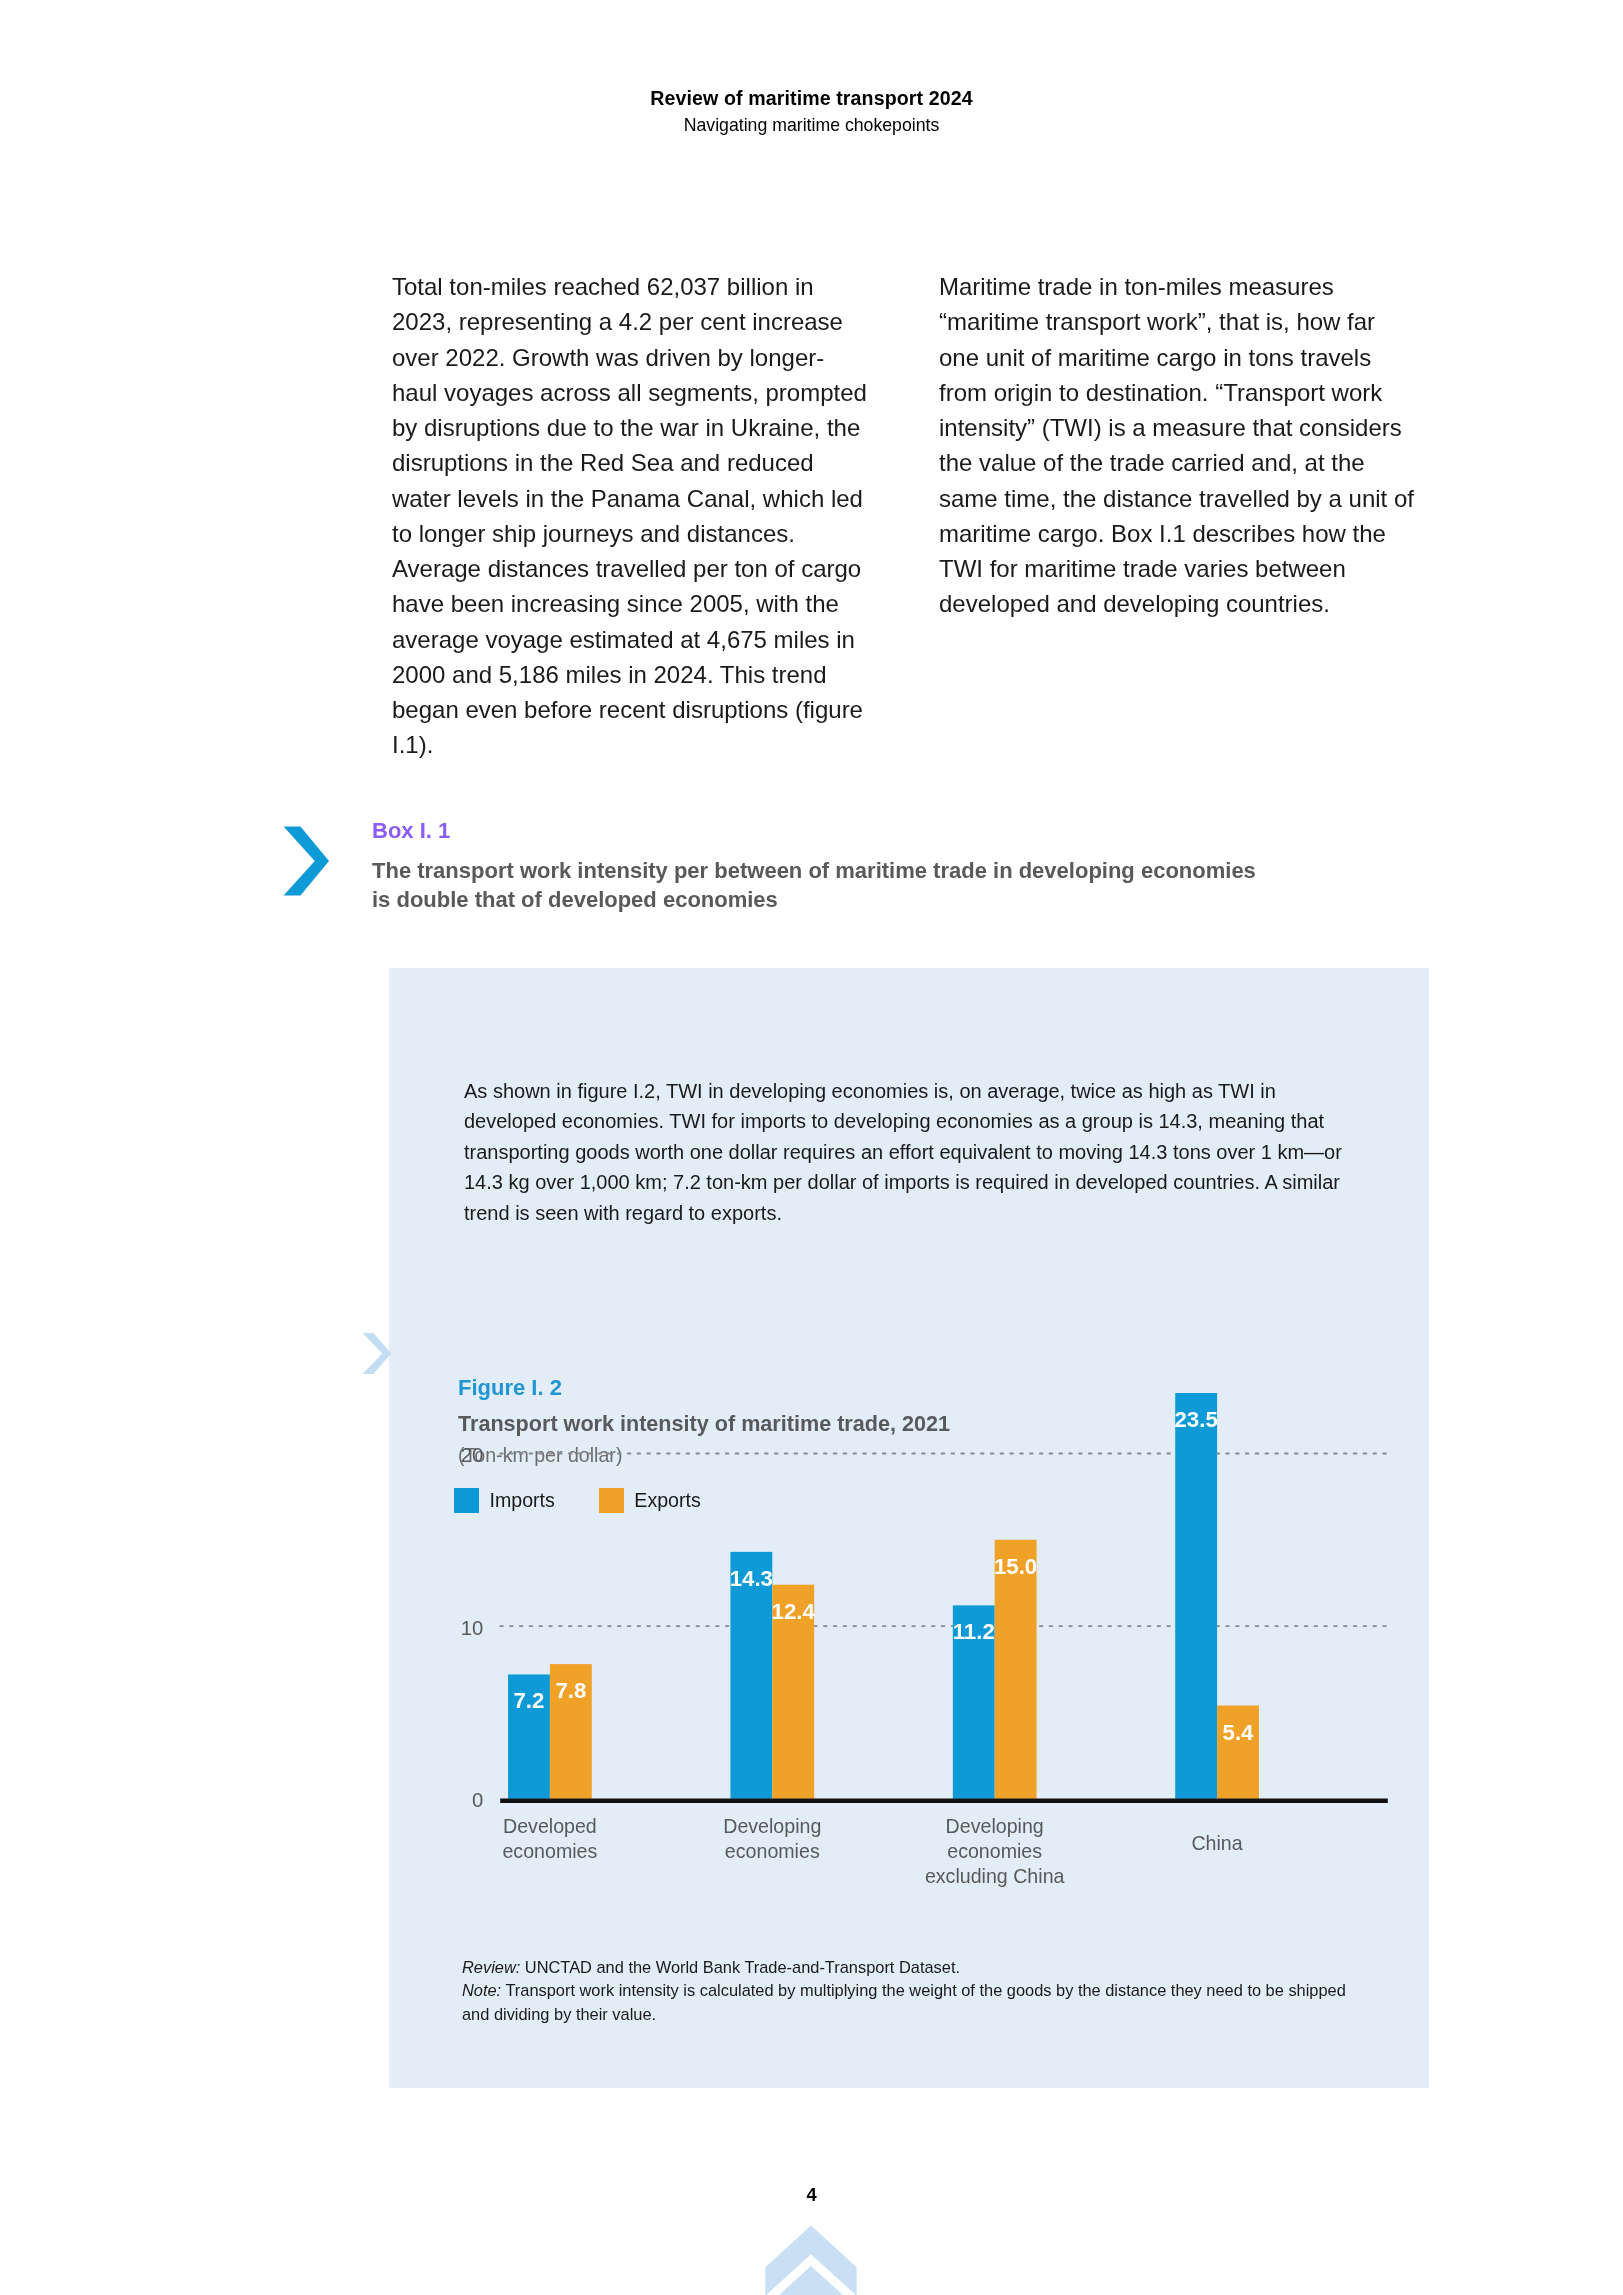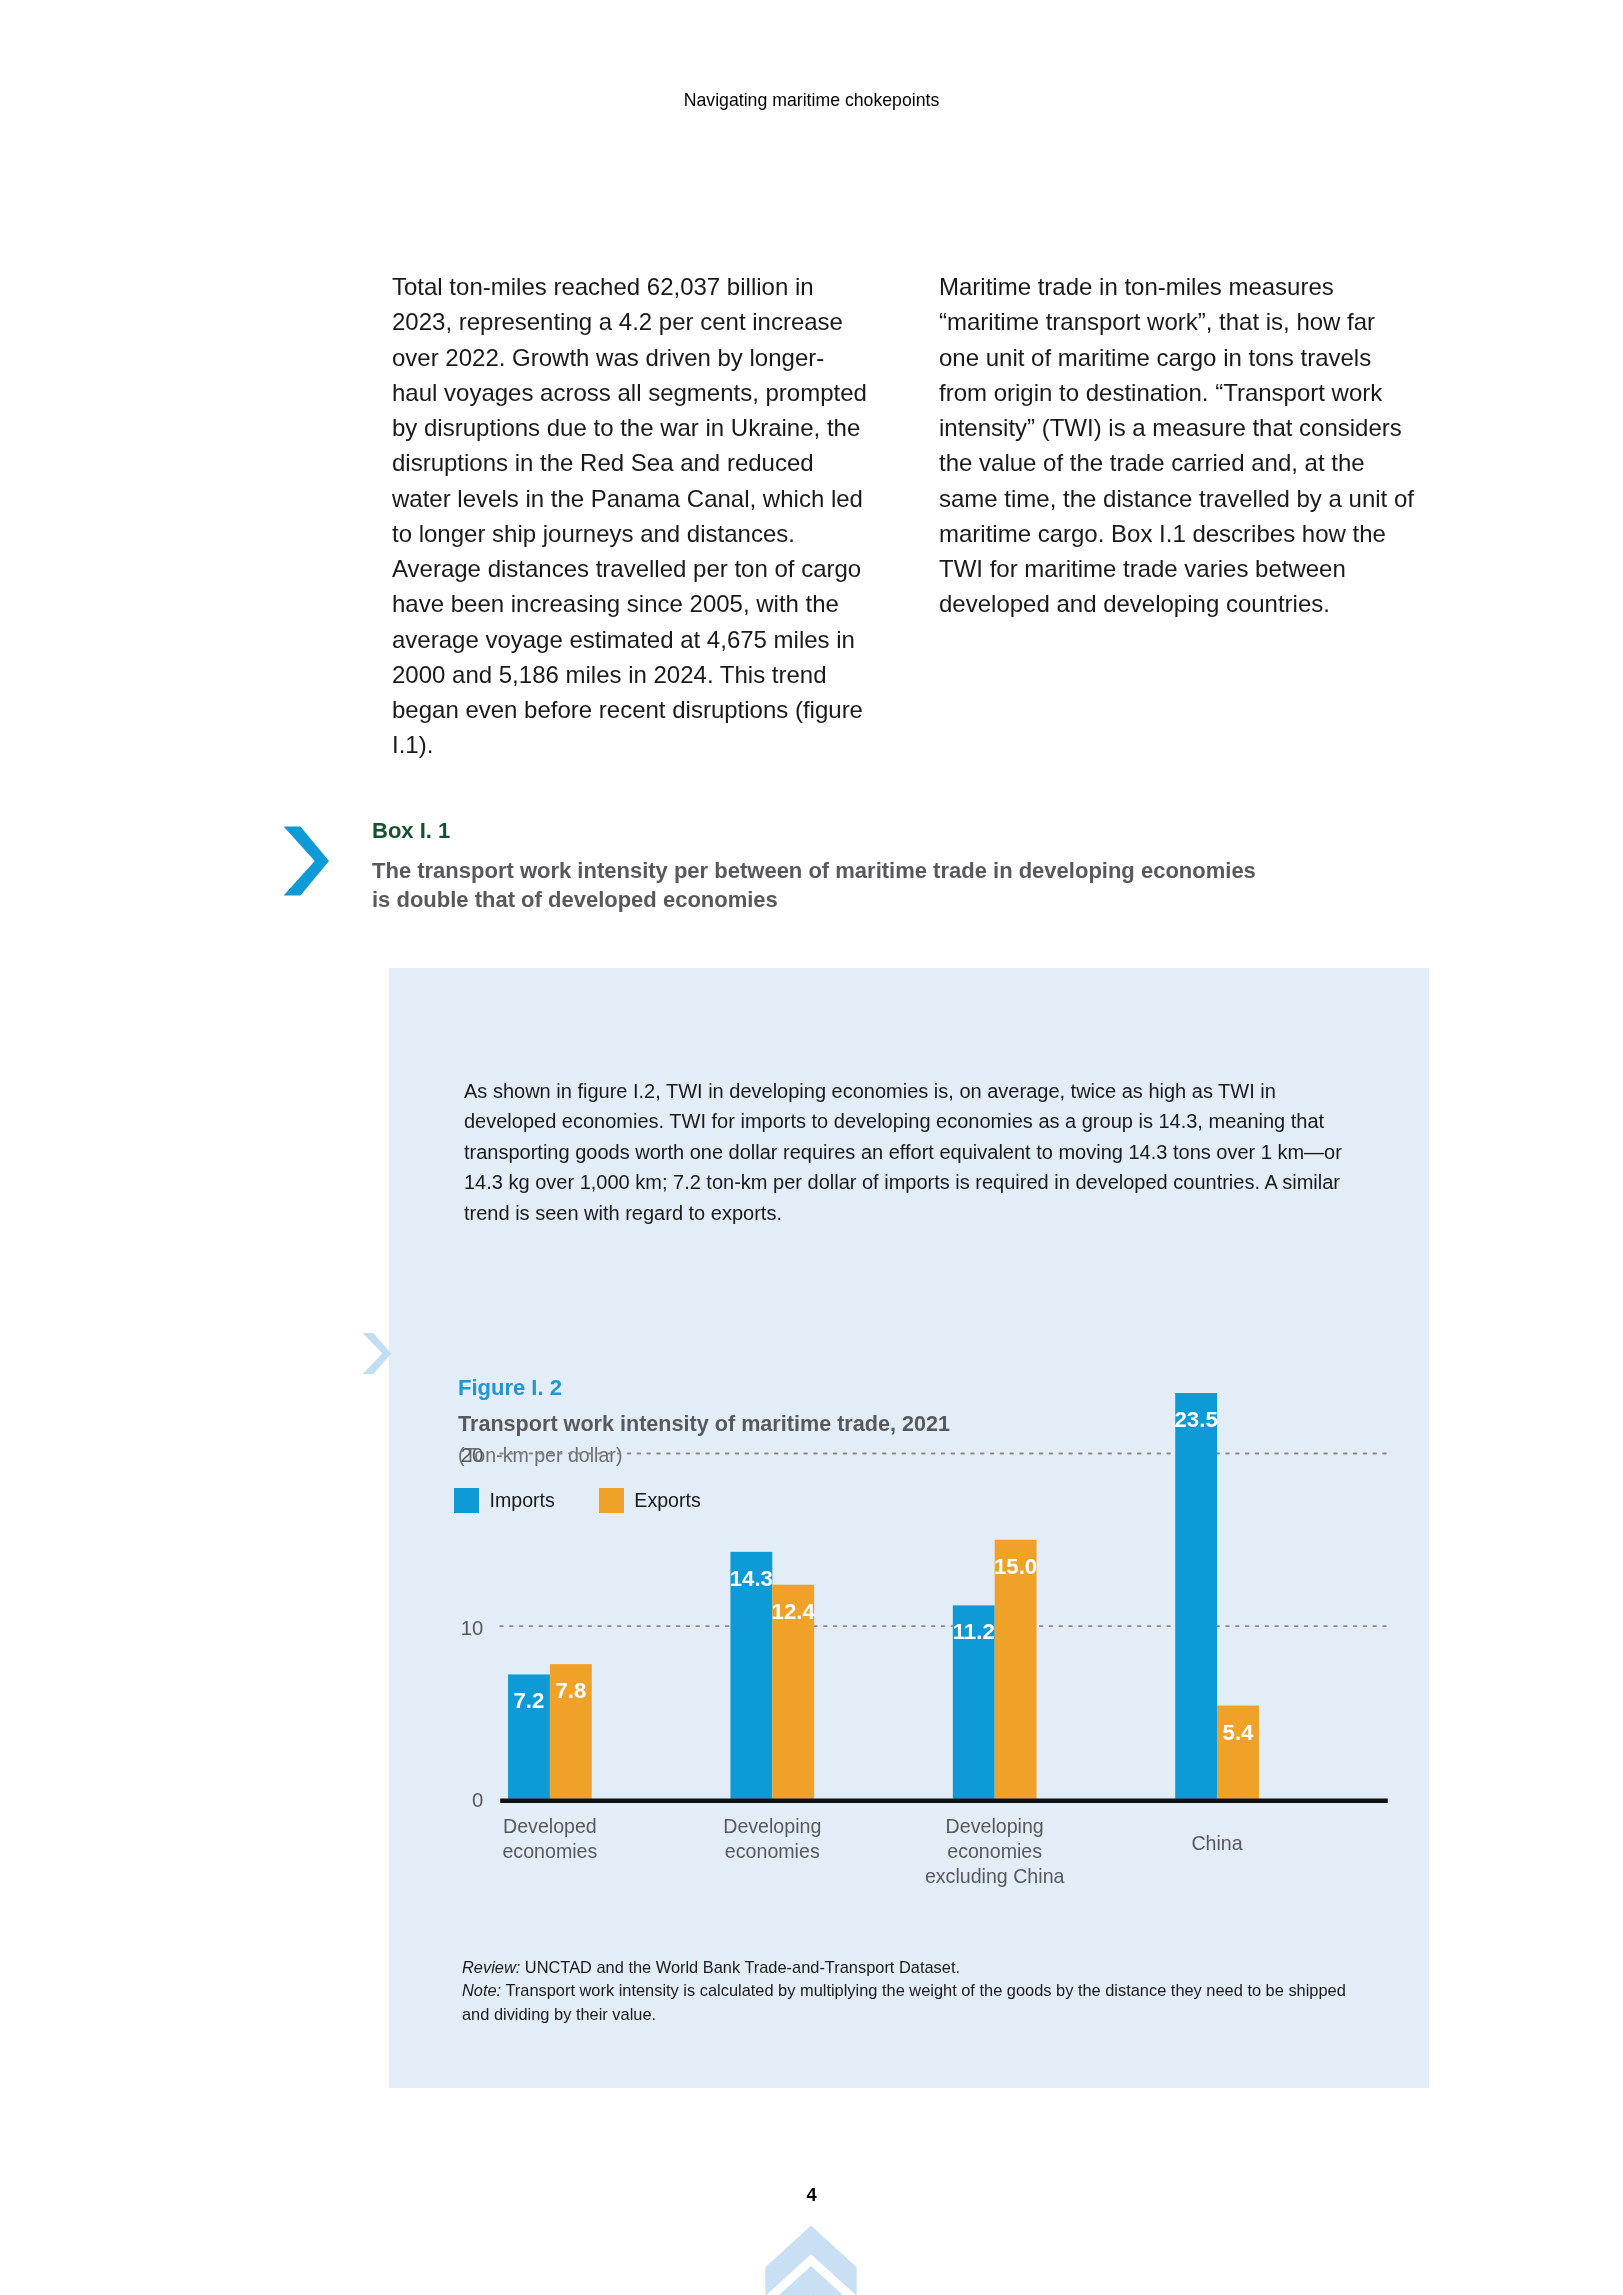--- a/index.html
+++ b/index.html
@@ -19,21 +19,21 @@
 
   
   .cols { position:absolute; left:380px; top:257px; width:1047px; display:flex; gap:47px; }
   .col { width:500px; }
   .col p { margin:12px; font-size:24px; line-height:1.47; color:#1a1a1a; }
 
   
   .boxhead { position:absolute; left:281px; top:818px; width:1152px; display:flex; align-items:flex-start; }
   .chev-solid { width:48px; height:72px; flex:0 0 48px; margin-top:6.5px; }
   .boxhead-txt { margin-left:43px; }
-  .box-label { font-size:22px; font-weight:bold; color:#14532d; line-height:1.2; }
+  .box-label { font-size:22px; font-weight:bold; color:#8b5cf6; line-height:1.2; }
   .box-title { font-size:22px; font-weight:bold; color:#58595b; line-height:1.33; margin-top:11.8px; max-width:903px; }
 
   
   .panel { position:absolute; left:389px; top:968px; width:1040px; height:1120px; background:#e2edf8; }
 
   .panel-para { position:absolute; left:75px; top:108px; width:887px; font-size:20px; line-height:1.52; color:#1a1a1a; }
 
   
   .fighead { position:absolute; left:0px; top:357px; width:1040px; display:flex; align-items:flex-start;flex-direction:column; }
   .chev-pale { width:43px; height:63px; flex:0 0 43px; margin-left:-34px; margin-top:6.5px; }
@@ -57,20 +57,21 @@
   .srcnote i { font-style:italic; }
 
   
   .pageno { position:absolute; left:0; right:0; top:2184px; text-align:center; font-size:18.3px; font-weight:bold; color:#000; }
   .footchev { position:absolute; left:764px; top:2224px; width:94px; height:72px; }
 </style>
 </head>
 <body>
 
 <div class="runhead">
+  <div class="runhead-title">Review of maritime transport 2024</div>
   <div class="runhead-sub">Navigating maritime chokepoints</div>
 </div>
 
 <div class="cols">
   <div class="col">
     <p>Total ton-miles reached 62,037 billion in 2023, representing a 4.2 per cent increase over 2022. Growth was driven by longer-haul voyages across all segments, prompted by disruptions due to the war in Ukraine, the disruptions in the Red Sea and reduced water levels in the Panama Canal, which led to longer ship journeys and distances. Average distances travelled per ton of cargo have been increasing since 2005, with the average voyage estimated at 4,675 miles in 2000 and 5,186 miles in 2024. This trend began even before recent disruptions (figure I.1).</p>
   </div>
   <div class="col">
     <p>Maritime trade in ton-miles measures “maritime transport work”, that is, how far one unit of maritime cargo in tons travels from origin to destination. “Transport work intensity” (TWI) is a measure that considers the value of the trade carried and, at the same time, the distance travelled by a unit of maritime cargo. Box I.1 describes how the TWI for maritime trade varies between developed and developing countries.</p>
   </div>

